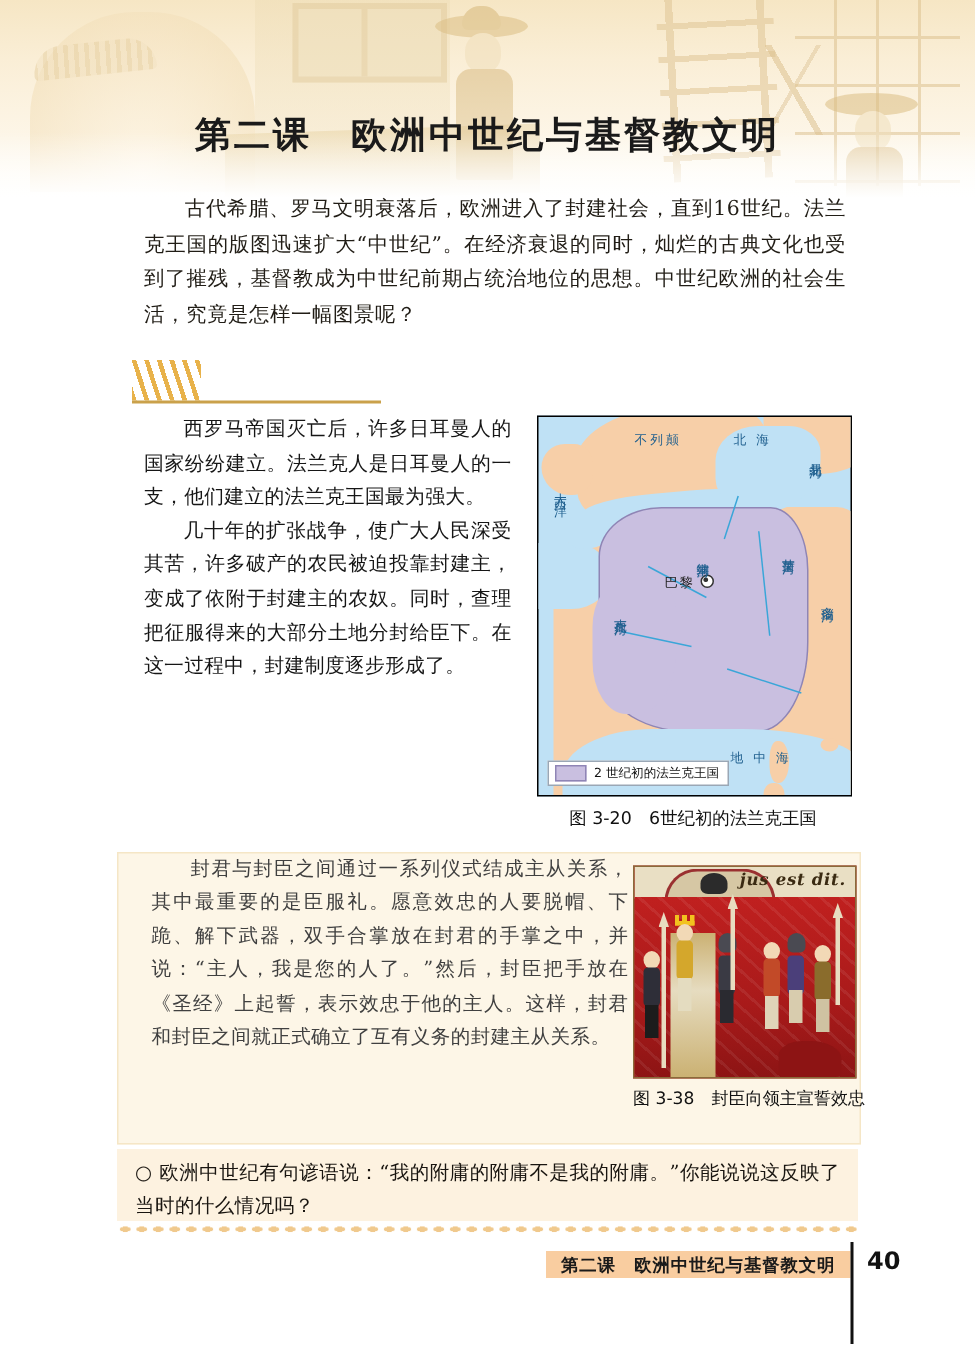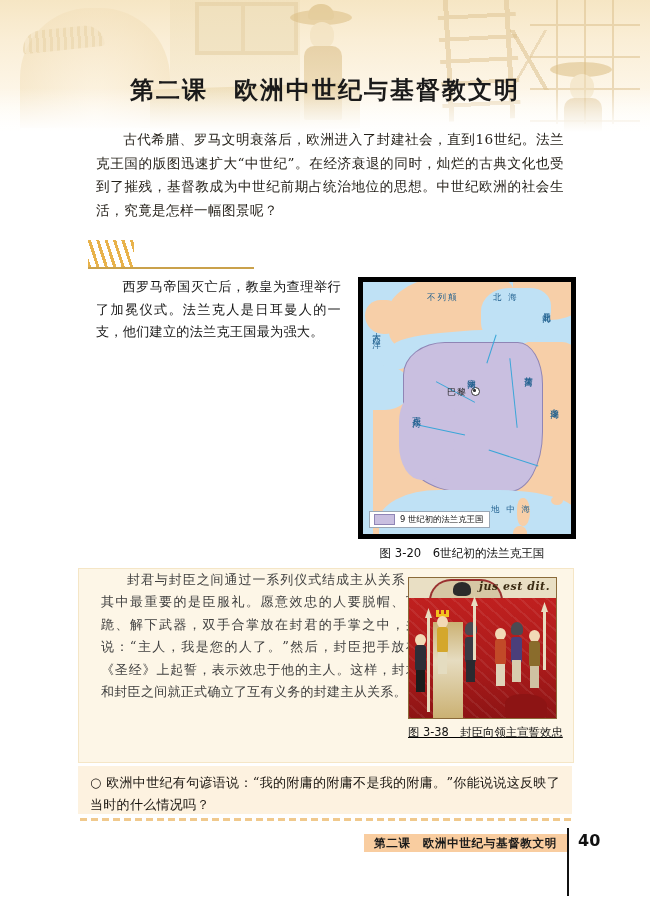--- a/index.html
+++ b/index.html
@@ -190,21 +190,21 @@
 
   
   .map-fig {
     position: absolute;
     left: 358px; top: 277px;
     width: 208px;
   }
   .map-frame {
     position: relative;
     width: 208px; height: 252px;
-    border: 5px solid #000000;
+    border: 1px solid #000000;
     background: #bfe1f5;
     overflow: hidden;
   }
   .map-land {
     position: absolute;
     background: #f7cfa8;
   }
   .land-britain {
     left: 24px; top: -6px; width: 130px; height: 72px;
     border-radius: 46% 30% 60% 24% / 52% 40% 70% 34%;
@@ -354,23 +354,22 @@
     font-family: "DejaVu Serif", "Liberation Serif", serif;
     font-size: 13px;
     line-height: 22.4px;
     color: #404040;
     text-align: justify;
     text-indent: 2em;
     letter-spacing: 0.3px;
   }
   .illus-fig {
     position: absolute;
-    right: 18px; top: 8px;
+    right: 4px; top: 8px;
     width: 147px;
-    text-decoration: underline;
   }
   .illus {
     position: relative;
     width: 147px; height: 140px;
     border: 1px solid #8a6a3a;
     overflow: hidden;
     background: #b01b1b;
   }
   .illus-top {
     position: absolute; left: 0; top: 0; width: 100%; height: 20px;
@@ -531,21 +530,22 @@
 <div class="lesson-title">第二课　欧洲中世纪与基督教文明</div>
 
 <div class="intro">古代希腊、罗马文明衰落后，欧洲进入了封建社会，直到16世纪。法兰克王国的版图迅速扩大“中世纪”。在经济衰退的同时，灿烂的古典文化也受到了摧残，基督教成为中世纪前期占统治地位的思想。中世纪欧洲的社会生活，究竟是怎样一幅图景呢？</div>
 
 <div class="sec-head">
   <div class="sec-head-stripes"></div>
 </div>
 <div class="sec-head-underline"></div>
 
 <div class="body-col">
-  <p>西罗马帝国灭亡后，教皇为查理举行了加冕仪式。法兰克人是日耳曼人的一支，他们建立的法兰克王国最为强大。</p>
+  <p>西罗马帝国灭亡后，许多日耳曼人的国家纷纷建立。法兰克人是日耳曼人的一支，他们建立的法兰克王国最为强大。</p>
+  <p>几十年的扩张战争，使广大人民深受其苦，许多破产的农民被迫投靠封建主，变成了依附于封建主的农奴。同时，查理把征服得来的大部分土地分封给臣下。在这一过程中，封建制度逐步形成了。</p>
 </div>
 
 <div class="map-fig">
   <div class="map-frame">
     <div class="map-land land-scandi"></div>
     <div class="map-land land-britain"></div>
     <div class="map-land land-ireland"></div>
     <div class="map-land land-main"></div>
     <div class="map-land land-channel"></div>
     <div class="map-land land-northsea"></div>
@@ -573,21 +573,21 @@
     <span class="map-lbl dark" style="left:84px; top:104px; font-size:9px;">巴黎</span>
     <span class="capital-dot" style="left:108px; top:105px;"></span>
     <span class="map-lbl vert" style="left:103px; top:90px; letter-spacing:1px;">塞纳河</span>
     <span class="map-lbl vert" style="left:160px; top:88px; letter-spacing:1px;">莱茵河</span>
     <span class="map-lbl vert" style="left:48px; top:128px; letter-spacing:1px;">卢瓦尔河</span>
     <span class="map-lbl vert" style="left:186px; top:120px; letter-spacing:1px;">多瑙河</span>
     <span class="map-lbl vert" style="left:178px; top:24px; letter-spacing:1px;">易北河</span>
 
     <div class="map-legend">
       <span class="legend-swatch"></span>
-      <span class="legend-text">9 世纪初的法兰克王国</span>
+      <span class="legend-text">2 世纪初的法兰克王国</span>
     </div>
   </div>
   <div class="fig-cap">图 3-20　6世纪初的法兰克王国</div>
 </div>
 
 <div class="read-box">
   <div class="read-text">封君与封臣之间通过一系列仪式结成主从关系，其中最重要的是臣服礼。愿意效忠的人要脱帽、下跪、解下武器，双手合掌放在封君的手掌之中，并说：“主人，我是您的人了。”然后，封臣把手放在《圣经》上起誓，表示效忠于他的主人。这样，封君和封臣之间就正式确立了互有义务的封建主从关系。</div>
 
   <div class="illus-fig">
     <div class="illus">

